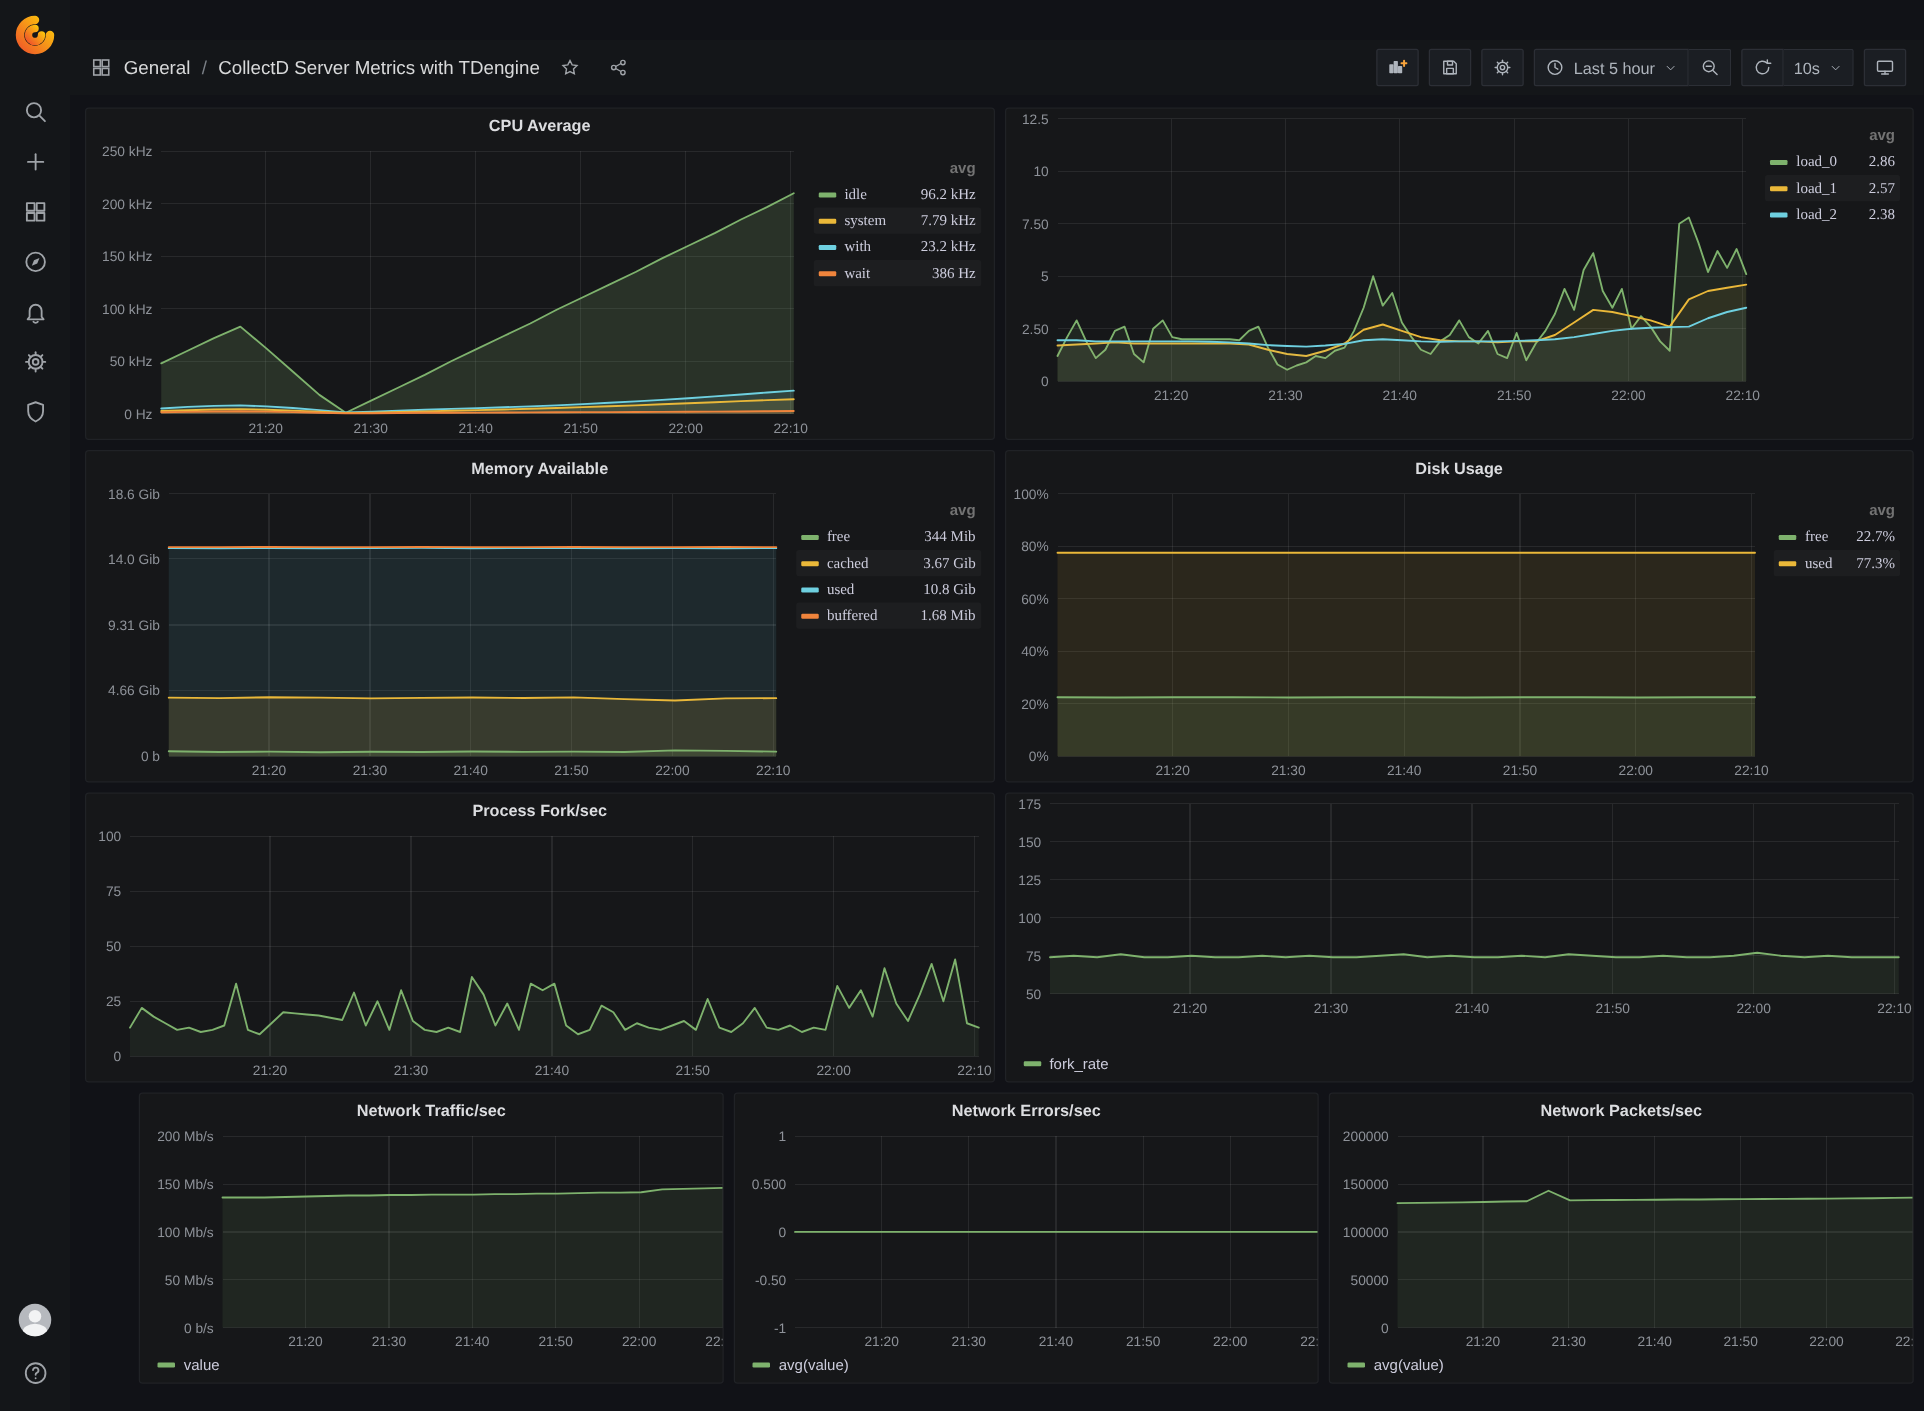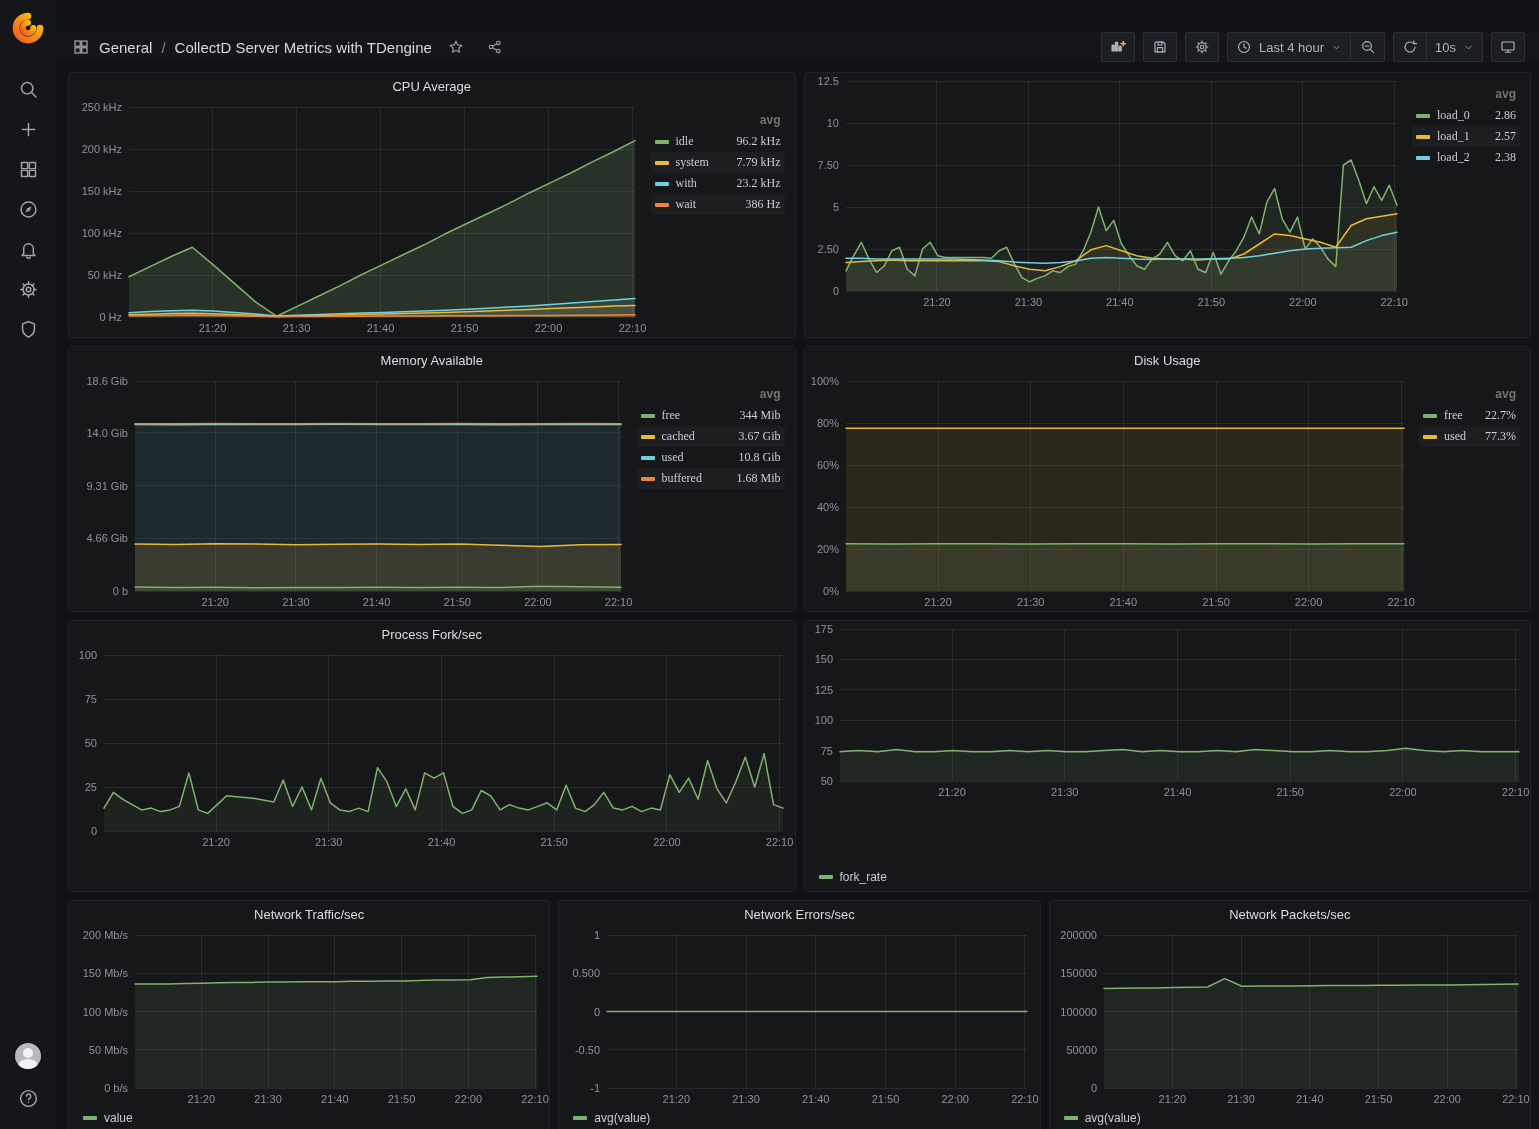--- a/index.html
+++ b/index.html
@@ -40,25 +40,25 @@
   .var-chip { display:flex; align-items:center; gap:5px; }
   .var-label { font-size:12px; font-weight:700; color:#538ade; background:#1f2227; padding:7px 9px; border-radius:2px; }
   .var-value { font-size:13px; color:#d8d9da; border:1px solid #33373d; background:#141619; padding:6px 10px;
     border-radius:2px; display:flex; align-items:center; gap:8px; cursor:pointer; }
   .var-value svg { width:11px; height:11px; stroke:#aeb4bc; fill:none; stroke-width:2; }
 
   
   .dash { flex:1; padding:10px 8px 0 12px; }
   .row { display:grid; gap:8px; margin-bottom:8px; }
   .row.two { grid-template-columns:1fr 1fr; }
-  .row.three { grid-template-columns:1fr 1fr 1fr; }
-  .row.h266 { height:266px; } .row.h232 { height:272px; } .row.h233 { height:233px; }
+  .row.three { grid-template-columns:1fr 1fr 1fr;margin-left:43px; }
+  .row.h266 { height:266px; } .row.h232 { height:232px; } .row.h233 { height:233px; }
 
   .panel { background:#161719; border:1px solid #202226; border-radius:3px; display:flex; flex-direction:column; overflow:hidden; }
-  .p-head { height:26px; display:flex; align-items:center; justify-content:center; font-size:13px; font-weight:400;
+  .p-head { height:26px; display:flex; align-items:center; justify-content:center; font-size:13px; font-weight:700;
     color:#dcdde0; cursor:pointer; flex-shrink:0; }
   .p-body { flex:1; display:flex; flex-direction:column; min-height:0; }
   .body-main { flex:1; display:flex; min-height:0; }
   .plot { flex:1; position:relative; min-width:0; }
   .plot svg { position:absolute; left:0; top:0; }
 
   
   .lg-right { flex-shrink:0; padding:12px 10px 0 4px; font-size:12px; color:#ccccdc; }
   .lg-hrow { text-align:right; padding:2px 4px 4px; }
   .lg-head { color:#737373; font-weight:700; font-size:12px; cursor:pointer; }
@@ -220,21 +220,21 @@
               <line x1="12" y1="5.7" x2="12" y2="3.2"></line>
               <line x1="16.45" y1="7.55" x2="18.2" y2="5.8"></line>
             </svg>
         </div>
         <div class="tb-group">
           <div class="tb-btn">
             <svg viewBox="0 0 24 24">
                 <circle cx="12" cy="12" r="8.2"></circle>
                 <path d="M12 7.2 v4.8 l3.4 2"></path>
               </svg>
-            <span>Last 4 hour</span>
+            <span>Last 5 hour</span>
             <svg class="chev" viewBox="0 0 24 24">
                 <polyline points="6,9 12,15 18,9"></polyline>
               </svg>
           </div>
           <div class="tb-btn">
             <svg viewBox="0 0 24 24">
                 <circle cx="10.5" cy="10.5" r="6.5"></circle>
                 <line x1="15.5" y1="15.5" x2="20.5" y2="20.5"></line>
                 <line x1="7.5" y1="10.5" x2="13.5" y2="10.5"></line>
               </svg>

